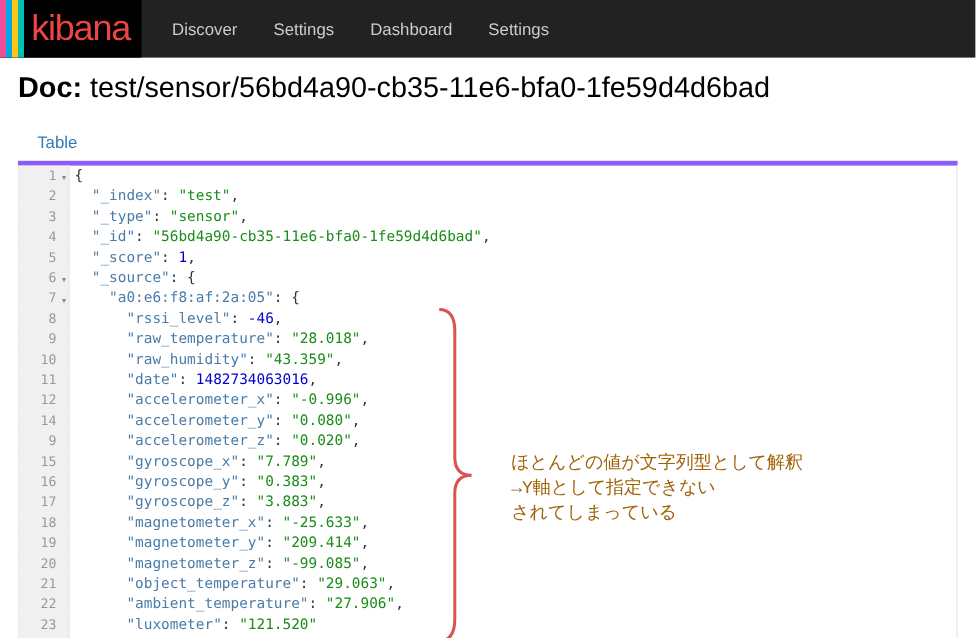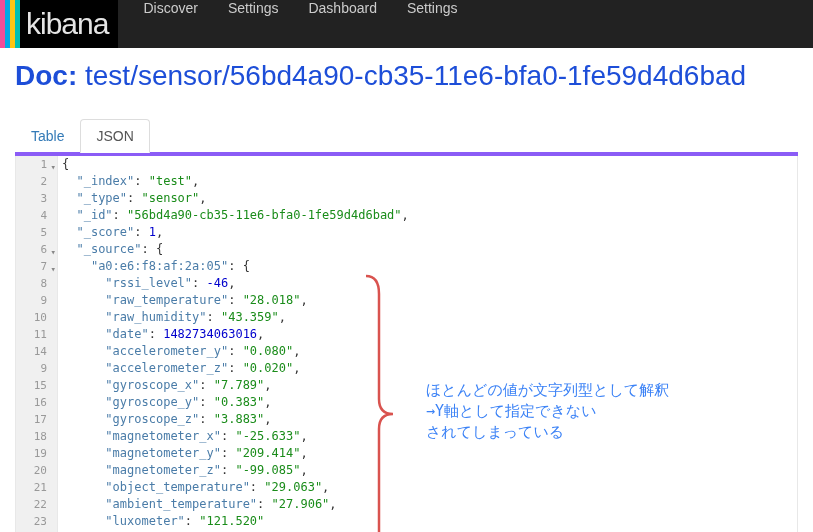--- a/index.html
+++ b/index.html
@@ -2,41 +2,41 @@
 <html><head>
 <meta charset="utf-8">
 <style>
   * { box-sizing: border-box; margin: 0; padding: 0; }
   body { font-family: "Helvetica Neue", Helvetica, Arial, sans-serif; font-size: 14px; color: #333; background: #fff; width: 813px; }
   .navbar { background: #222; height: 48px; display: flex; align-items: stretch; }
   .logo { display: flex; align-items: center; background:#000; padding-right:10px;}
   .logo-stripes { display: flex; height: 48px; }
   .stripe { width: 5px; height: 100%; }
   .s1{background:#f04e98;} .s2{background:#00a9e5;} .s3{background:#fec514;} .s4{background:#00bfb3;}
-  .logo-text { color:#e5e5e5; font-weight:300; font-size:30px; letter-spacing:-1px; margin-left:6px; font-family: Arial, sans-serif;}
-  .nav-items { display:flex; align-items:flex-start; padding-left:25px; gap:30px;}
+  .logo-text { color:#ef4444; font-weight:300; font-size:30px; letter-spacing:-1px; margin-left:6px; font-family: Arial, sans-serif;}
+  .nav-items { display:flex; align-items:center; padding-left:25px; gap:30px;}
   .nav-item { color:#ccc; font-size:14px; cursor:pointer; }
   .content { padding: 12px 15px 0 15px; }
-  .doc-title { font-size: 28px; font-weight: normal; color:#1d4ed8; margin-bottom:26px;}
+  .doc-title { font-size: 24px; font-weight: normal; color:#000000; margin-bottom:12px;}
   .doc-title b { font-weight:700; }
   .tabs { display:flex; border-bottom:4px solid #8b5cf6; margin-bottom:0;}
   .tab { padding:8px 15px; font-size:14px; color:#337ab7; cursor:pointer; border:1px solid transparent; position:relative; top:1px;}
   .tab.active { color:#555; border:1px solid #ddd; border-bottom-color:#fff; border-radius:4px 4px 0 0; background:#fff;}
   .code-area { position:relative; font-family: Consolas, Monaco, monospace; font-size:12px; line-height:17px; border:1px solid #e8e8e8; border-top:none;}
   .code-line { display:flex; }
   .gutter { width:42px; text-align:right; color:#999; background:#f0f0f0; padding-right:10px; border-right:1px solid #e8e8e8; user-select:none; position:relative; font-size:11px;}
   .fold { position:absolute; right:1px; top:3px; font-size:9px; color:#888; cursor:pointer;}
   .code { padding-left:4px; white-space:pre; }
   .tok-key { color:#4a7ca8; }
   .tok-str { color:#1a8c1a; }
   .tok-num { color:#0000cd; }
   .tok-pun { color:#333; }
   .bracket { position:absolute; left:345px; top:118px; width:40px; height:280px; pointer-events:none;}
   .bracket svg { overflow:visible; }
-  .annotation { position:absolute; left:410px; top:224px; font-size:15px; color:#3b82f6; line-height:1.4; text-shadow: 0 0 3px #fff, 0 0 3px #fff, 1px 1px 2px rgba(255,255,255,0.9);}
+  .annotation { position:absolute; left:410px; top:238px; font-size:15px; color:#a16207; line-height:1.4; text-shadow: 0 0 3px #fff, 0 0 3px #fff, 1px 1px 2px rgba(255,255,255,0.9); font-family: Liberation Mono, monospace;}
 </style>
 </head>
 <body>
 
 <div class="navbar">
   <div class="logo">
     <div class="logo-stripes">
       <div class="stripe s1"></div>
         <div class="stripe s2"></div>
         <div class="stripe s3"></div>
@@ -53,21 +53,20 @@
 </div>
 
 <div class="content">
   <h1 class="doc-title">
     <b>Doc:</b>
     <span>test/sensor/56bd4a90-cb35-11e6-bfa0-1fe59d4d6bad</span>
   </h1>
 
   <div class="tabs">
     <div class="tab">Table</div>
-    <div class="tab active">JSON</div>
   </div>
 
   <div class="code-area" id="code-area">
       <div class="code-line">
         <div class="gutter">1<span class="fold">▾</span></div>
         <div class="code"><span class="tok-pun">{</span></div>
       </div>
       <div class="code-line">
         <div class="gutter">2</div>
         <div class="code"><span class="tok-pun">  </span><span class="tok-key">"_index"</span><span class="tok-pun">: </span><span class="tok-str">"test"</span><span class="tok-pun">,</span></div>
@@ -100,20 +99,24 @@
         <div class="gutter">9</div>
         <div class="code"><span class="tok-pun">      </span><span class="tok-key">"raw_temperature"</span><span class="tok-pun">: </span><span class="tok-str">"28.018"</span><span class="tok-pun">,</span></div>
       </div>
       <div class="code-line">
         <div class="gutter">10</div>
         <div class="code"><span class="tok-pun">      </span><span class="tok-key">"raw_humidity"</span><span class="tok-pun">: </span><span class="tok-str">"43.359"</span><span class="tok-pun">,</span></div>
       </div>
       <div class="code-line">
         <div class="gutter">11</div>
         <div class="code"><span class="tok-pun">      </span><span class="tok-key">"date"</span><span class="tok-pun">: </span><span class="tok-num">1482734063016</span><span class="tok-pun">,</span></div>
+      </div>
+      <div class="code-line">
+        <div class="gutter">12</div>
+        <div class="code"><span class="tok-pun">      </span><span class="tok-key">"accelerometer_x"</span><span class="tok-pun">: </span><span class="tok-str">"-0.996"</span><span class="tok-pun">,</span></div>
       </div>
       <div class="code-line">
         <div class="gutter">14</div>
         <div class="code"><span class="tok-pun">      </span><span class="tok-key">"accelerometer_y"</span><span class="tok-pun">: </span><span class="tok-str">"0.080"</span><span class="tok-pun">,</span></div>
       </div>
       <div class="code-line">
         <div class="gutter">9</div>
         <div class="code"><span class="tok-pun">      </span><span class="tok-key">"accelerometer_z"</span><span class="tok-pun">: </span><span class="tok-str">"0.020"</span><span class="tok-pun">,</span></div>
       </div>
       <div class="code-line">

